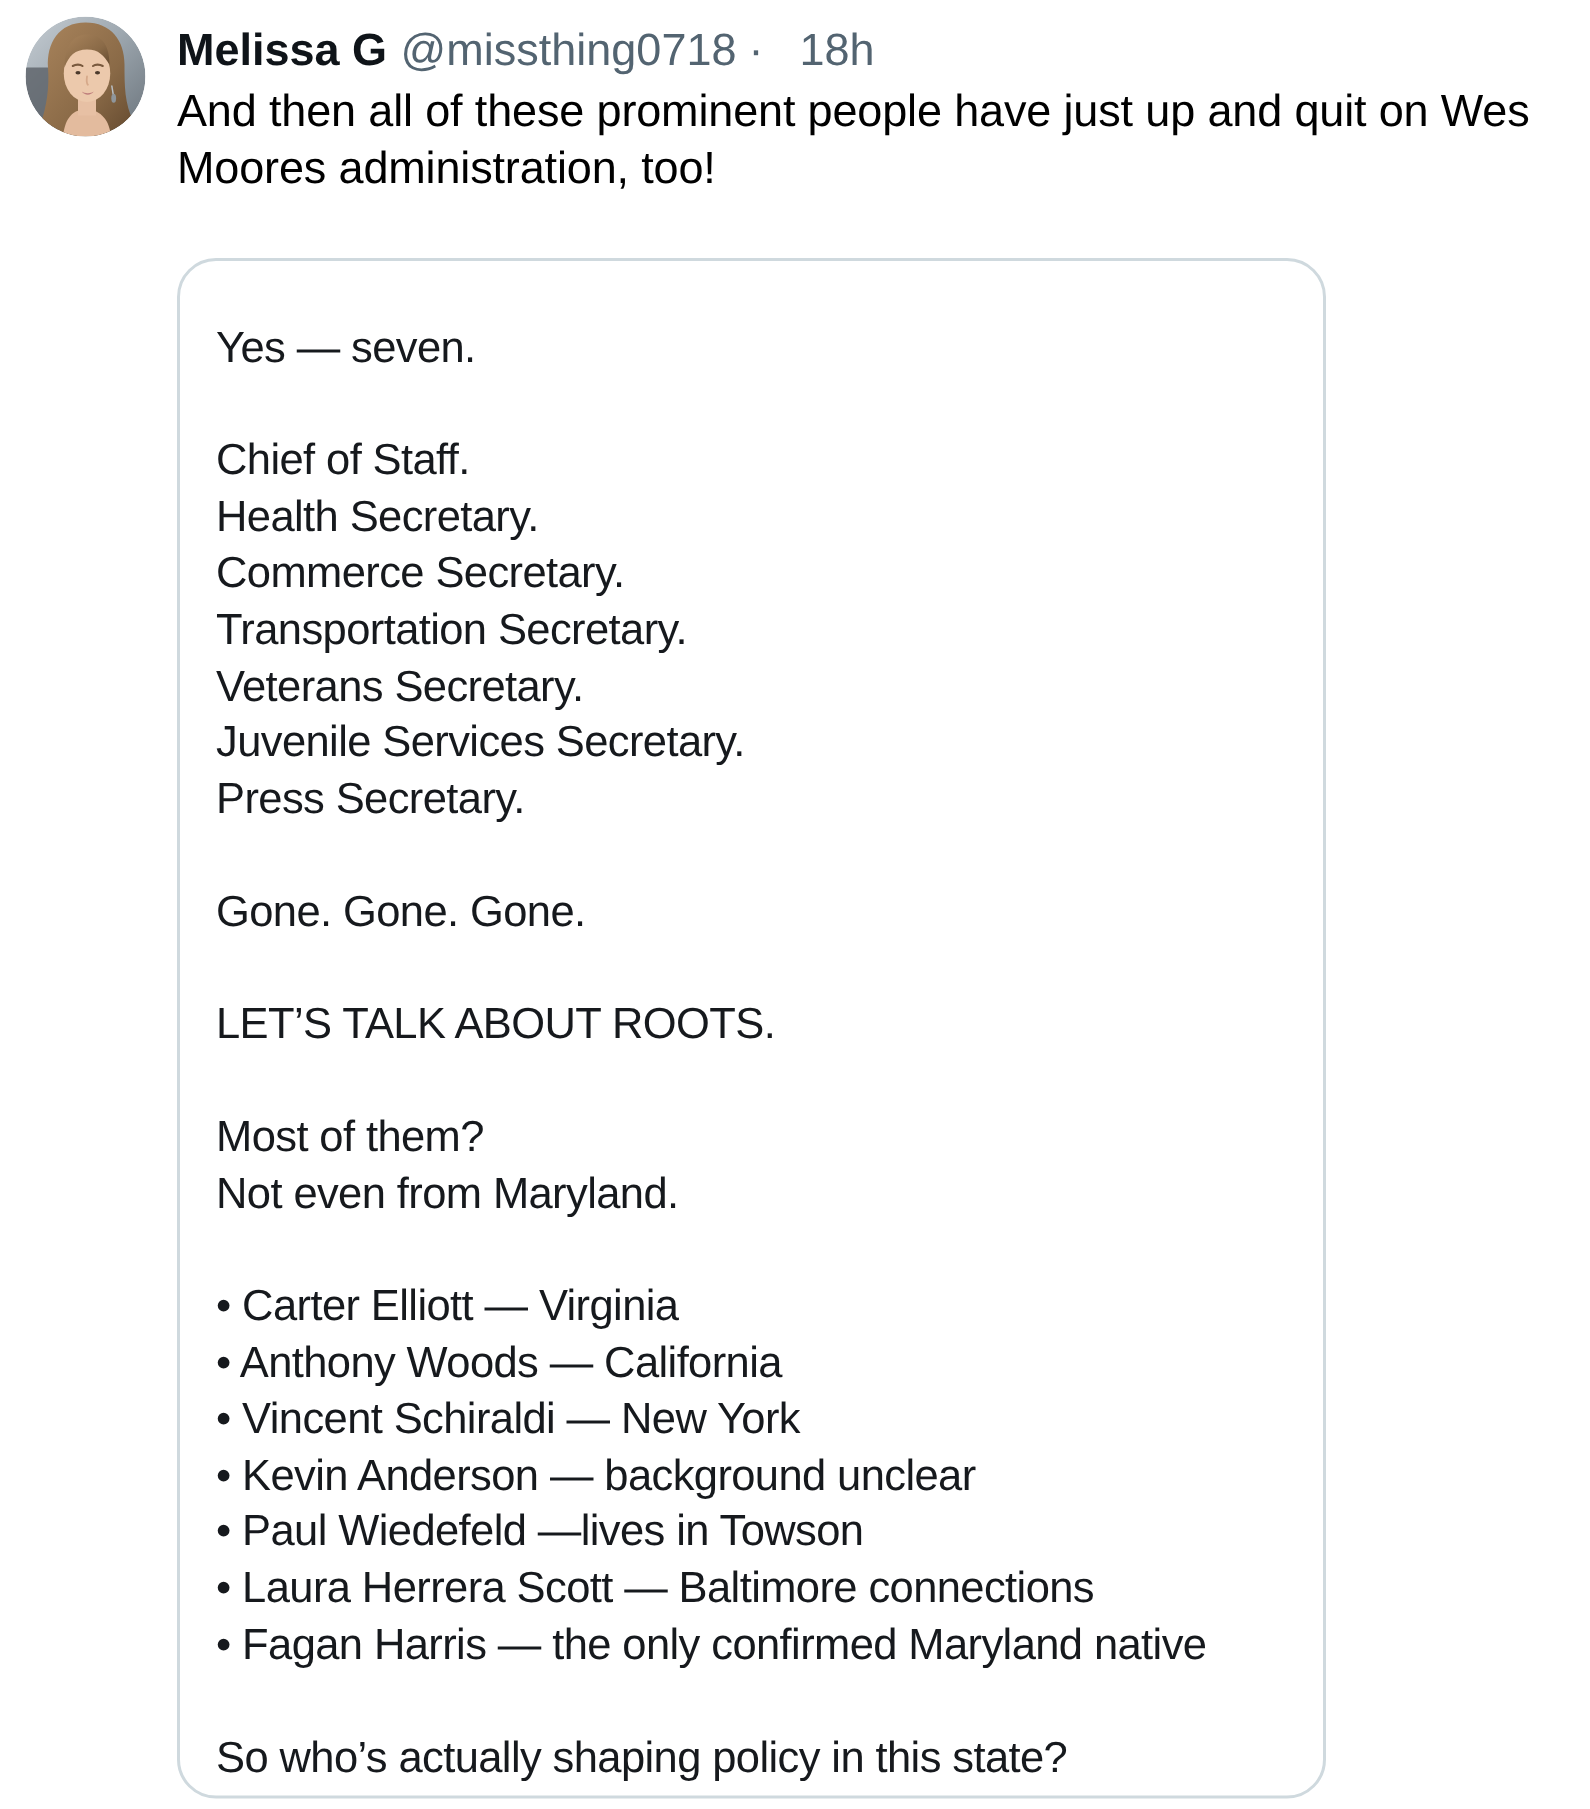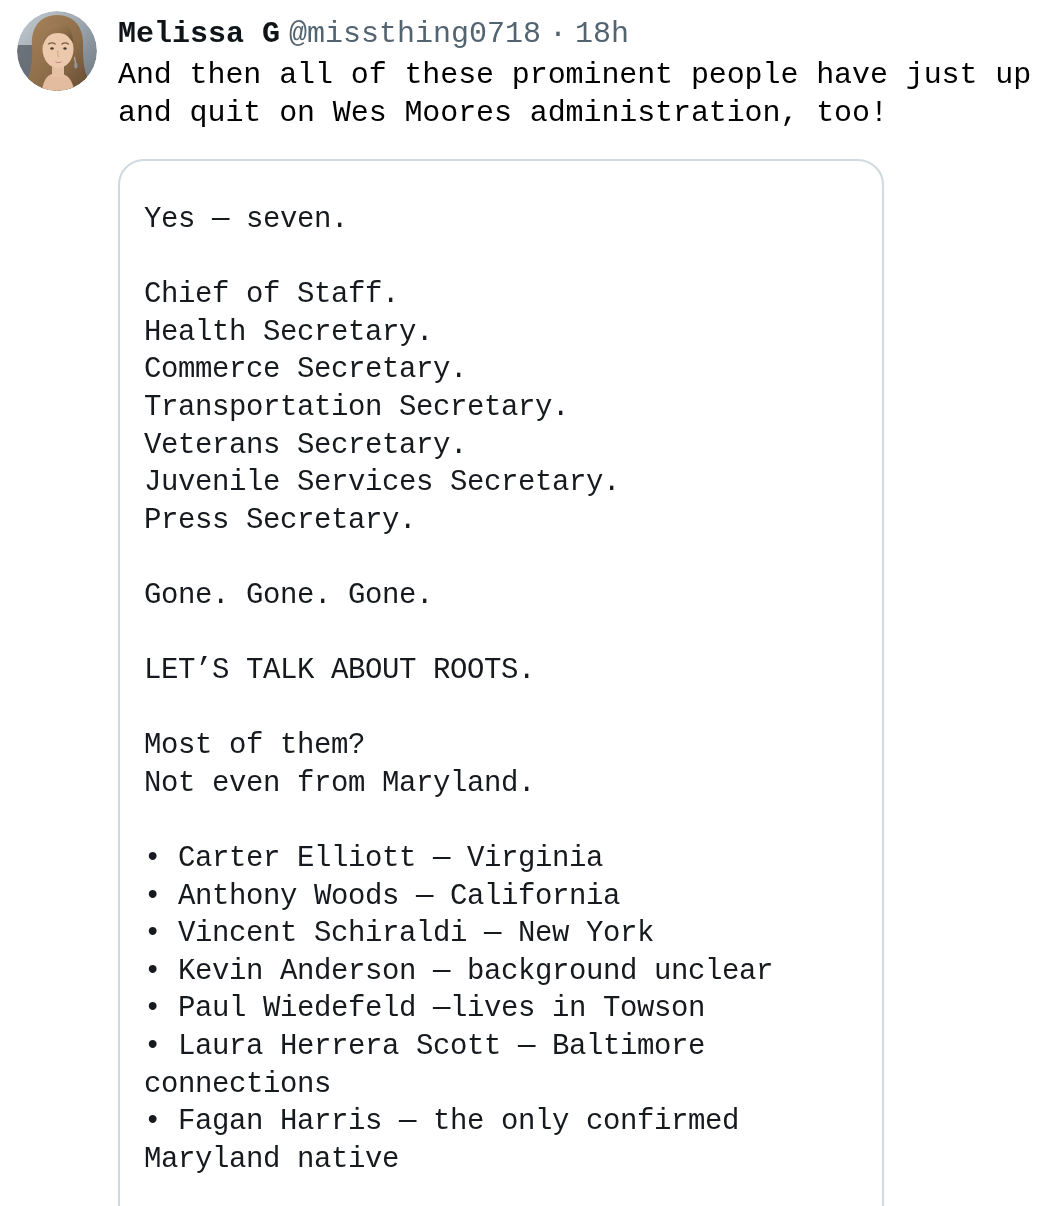--- a/index.html
+++ b/index.html
@@ -8,21 +8,20 @@
     background: #ffffff;
     font-family: "Liberation Sans", "DejaVu Sans", sans-serif;
     color: #0f1419;
   }
   .page {
     position: relative;
     width: 1060px;
     height: 1206px;
     background: #ffffff;
     overflow: hidden;
-    font-family: Liberation Mono, monospace;
   }
   .tweet {
     display: flex;
     align-items: flex-start;
     padding-top: 11px;
   }
   .avatar-col {
     flex: 0 0 auto;
     margin-left: 17px;
     width: 80px;
@@ -53,31 +52,31 @@
     font-weight: 700;
     color: #0f1419;
     cursor: pointer;
   }
   .handle, .dot-sep, .timestamp {
     color: #536471;
     font-weight: 400;
   }
   .handle { margin-left: 9px; cursor: pointer; text-align: center; }
   .dot-sep { margin-left: 8px; }
-  .timestamp { margin-left: 8px; cursor: pointer; }
+  .timestamp { margin-left: 24px; cursor: pointer; }
   .tweet-body {
     margin-top: 2px;
     font-size: 30px;
     line-height: 38px;
     letter-spacing: -0.1px;
     color: #000000;
     max-width: 944px;
   }
   .image-card {
-    margin-top: 27px;
+    margin-top: 40px;
     width: 766px;
     box-sizing: border-box;
     border: 2px solid #cfd9de;
     border-radius: 26px;
     background: #ffffff;
     cursor: pointer;
     overflow: hidden;
   }
   .image-card-text {
     padding: 40px 24px 6px 24px;

